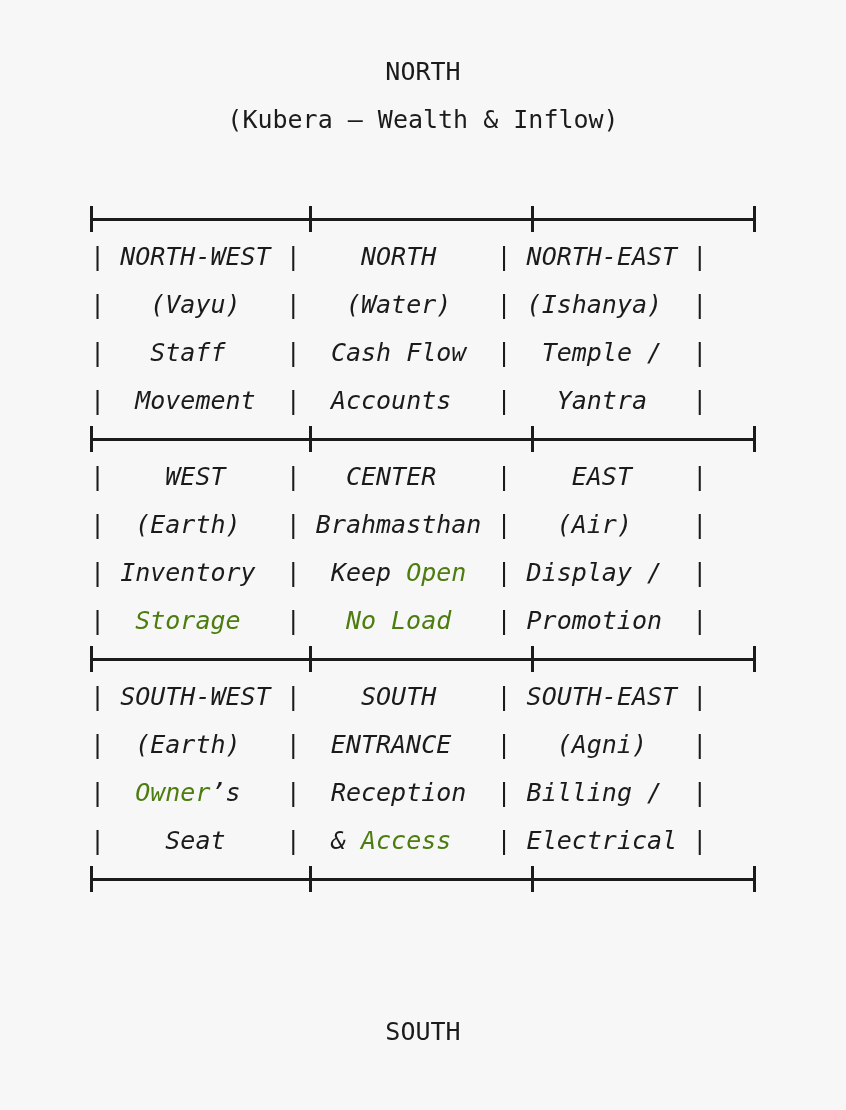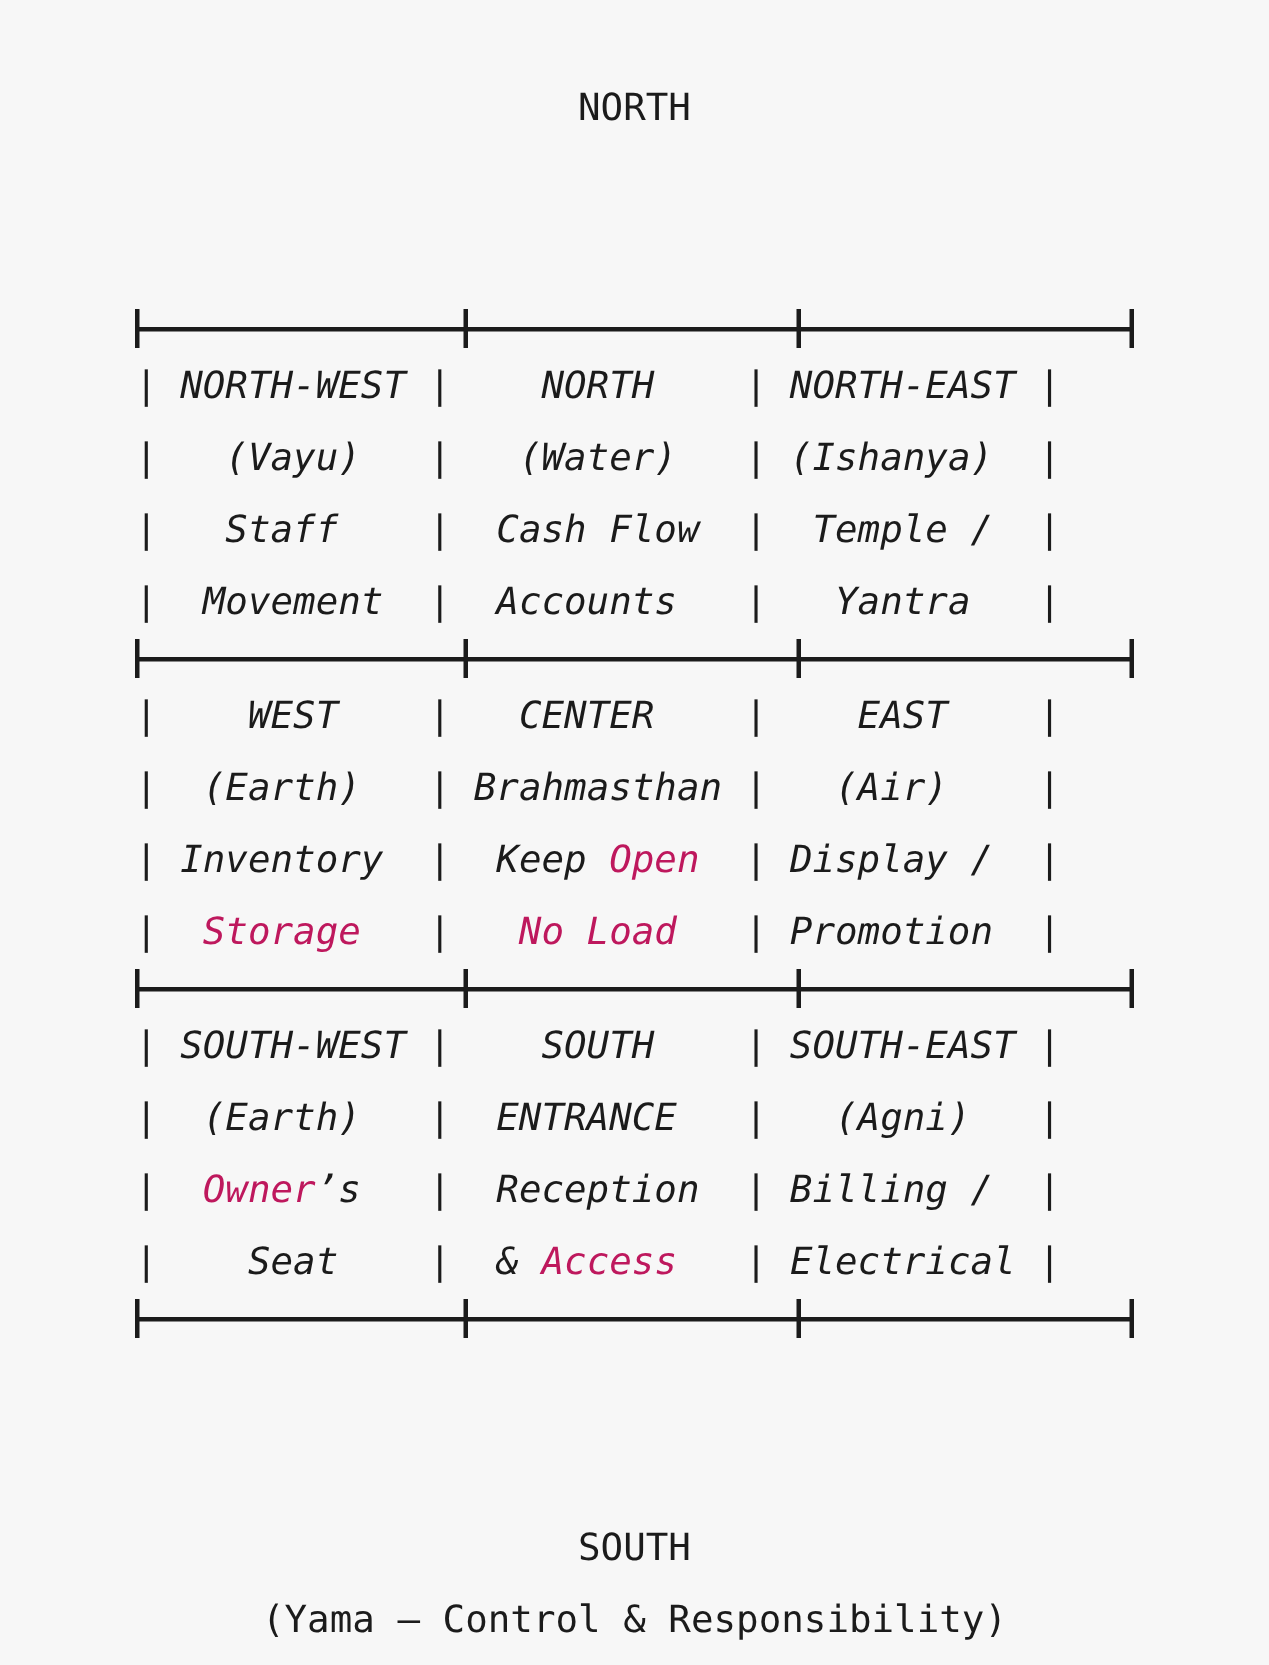--- a/index.html
+++ b/index.html
@@ -80,32 +80,33 @@
     width: 666px;
     margin: 0 auto;
     white-space: pre;
     font-size: 25px;
     line-height: 48px;
     letter-spacing: 0;
     font-style: italic;
   }
   .row .seg { display: inline; }
   .pipe { color: #1b1b1b; }
-  .hl   { color: #be185d; }
+  .hl   { color: #4d7c0f; }
   .blk  { color: #1b1b1b; }
 
   .block { margin: 0; }
 </style>
 </head>
 <body>
 
 <div class="page">
 
   <div class="caption caption-top">
     <span class="line1">NORTH</span>
+    <span class="line2">(Kubera — Wealth &amp; Inflow)</span>
   </div>
 
   <div class="grid" id="grid-root">
       <div class="rule">
         <div class="hline"></div>
         <div class="tick t0"></div>
         <div class="tick t1"></div>
         <div class="tick t2"></div>
         <div class="tick t3"></div>
       </div>
@@ -145,16 +146,15 @@
         <div class="hline"></div>
         <div class="tick t0"></div>
         <div class="tick t1"></div>
         <div class="tick t2"></div>
         <div class="tick t3"></div>
       </div>
     </div>
 
   <div class="caption caption-bot">
     <span class="line1">SOUTH</span>
-    <span class="line2">(Yama — Control &amp; Responsibility)</span>
   </div>
 
 </div>
 
 </body></html>

